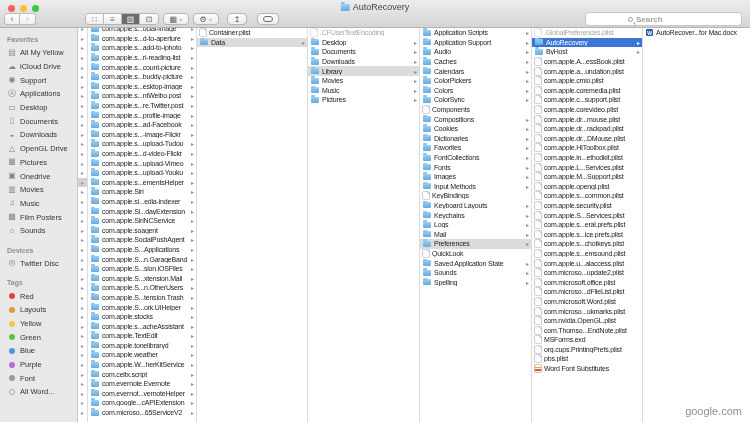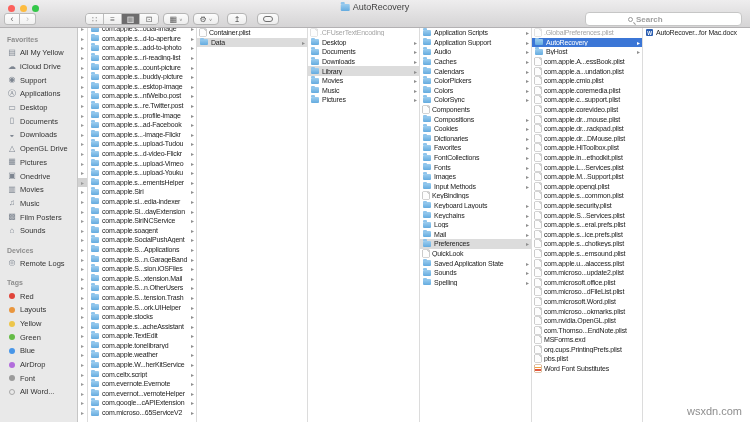--- a/index.html
+++ b/index.html
@@ -187,21 +187,21 @@
           </div>
           <div class="sb-item" data-name="sidebar-item-martyn">
             <span class="sb-icon" data-name="home-icon">⌂</span>
             <span class="sb-label" data-name="sidebar-item-label">Sounds</span>
           </div>
         </div>
         <div class="sb-section" data-name="sidebar-section-devices">
           <div class="sb-header" data-name="sidebar-section-header">Devices</div>
           <div class="sb-item" data-name="sidebar-item-remote-disc">
             <span class="sb-icon" data-name="remote-disc-icon">◎</span>
-            <span class="sb-label" data-name="sidebar-item-label">Remote Logs</span>
+            <span class="sb-label" data-name="sidebar-item-label">Twitter Disc</span>
           </div>
         </div>
         <div class="sb-section" data-name="sidebar-section-tags">
           <div class="sb-header" data-name="sidebar-section-header">Tags</div>
           <div class="sb-item" data-name="sidebar-item-red">
             <span class="tag-dot" data-name="tag-red-icon" style="background: rgb(224, 68, 58);"></span>
             <span class="sb-label" data-name="sidebar-item-label">Red</span>
           </div>
           <div class="sb-item" data-name="sidebar-item-orange">
             <span class="tag-dot" data-name="tag-orange-icon" style="background: rgb(233, 150, 62);"></span>
@@ -214,21 +214,21 @@
           <div class="sb-item" data-name="sidebar-item-green">
             <span class="tag-dot" data-name="tag-green-icon" style="background: rgb(101, 188, 71);"></span>
             <span class="sb-label" data-name="sidebar-item-label">Green</span>
           </div>
           <div class="sb-item" data-name="sidebar-item-blue">
             <span class="tag-dot" data-name="tag-blue-icon" style="background: rgb(72, 150, 232);"></span>
             <span class="sb-label" data-name="sidebar-item-label">Blue</span>
           </div>
           <div class="sb-item" data-name="sidebar-item-purple">
             <span class="tag-dot" data-name="tag-purple-icon" style="background: rgb(178, 109, 220);"></span>
-            <span class="sb-label" data-name="sidebar-item-label">AirDrop</span>
+            <span class="sb-label" data-name="sidebar-item-label">Purple</span>
           </div>
           <div class="sb-item" data-name="sidebar-item-gray">
             <span class="tag-dot" data-name="tag-gray-icon" style="background: rgb(155, 155, 155);"></span>
             <span class="sb-label" data-name="sidebar-item-label">Font</span>
           </div>
           <div class="sb-item" data-name="sidebar-item-all-tags">
             <span class="tag-dot hollow" data-name="all-tags-icon"></span>
             <span class="sb-label" data-name="sidebar-item-label">All Word...</span>
           </div>
         </div>
@@ -907,14 +907,14 @@
         </div>
         <div class="col" data-name="autorecovery-column">
           <div class="row" data-name="file-row-autorecover-for-mac-docx">
             <span class="fi fi-word" data-name="word-icon">W</span>
             <span class="flabel" data-name="file-name">AutoRecover...for Mac.docx</span>
           </div>
         </div>
       </div>
   </div>
 
-  <div class="watermark" data-name="watermark">wsxdn.com</div>
+  <div class="watermark" data-name="watermark">google.com</div>
 </div>
 
 </body></html>

